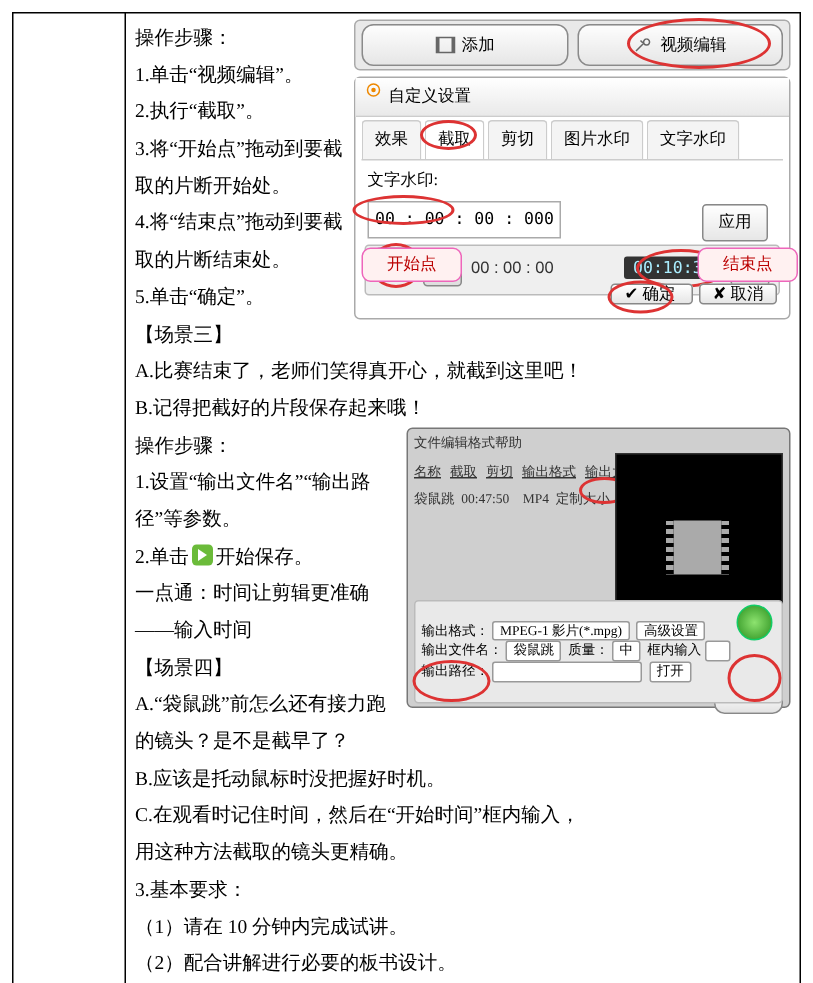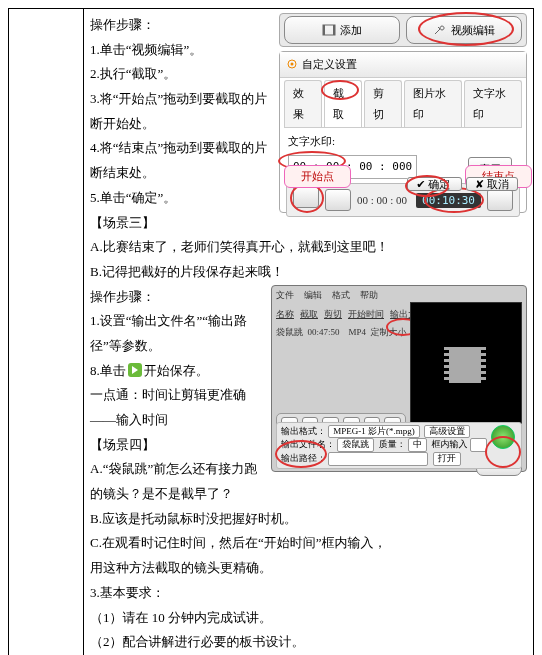--- a/index.html
+++ b/index.html
@@ -23,101 +23,101 @@
   td.label {
     width: 62px;
     text-align: center;
     vertical-align: middle;
   }
   p { margin: 0; }
 
   
   .fig1-wrap {
     float: right;
-    width: 248px;
+    width: 291px;
     margin: 0 0 4px 6px;
   }
   .fig1-btnrow { display:flex; gap:6px; padding:2px 4px;
     background:#e9e9e9; border:1px solid #aaa; border-radius:4px; }
   .vbtn {
     flex:1; background:linear-gradient(#fdfdfd,#e6e6e6);
     border:1px solid #8a8a8a; border-radius:8px;
     display:flex; align-items:center; justify-content:center;
     gap:4px; font-size:11px; height:26px;
   }
   .ellipse { position:absolute; border:2px solid #d33; border-radius:50%; }
   .fig1-dialog {
     margin-top:4px; border:1px solid #aaa; background:#fff;
     border-radius:4px; position:relative; height:160px;
   }
   .dlg-title { background:linear-gradient(#fff,#e9e9e9);
     border-bottom:1px solid #ccc; font-size:11px; padding:2px 6px;
-    display:flex; align-items:center; gap:4px; }
+    display:flex; gap:4px; }
   .tabs { display:flex; gap:2px; padding:2px 4px 0; font-size:11px; }
   .tab { padding:2px 8px; background:#f4f4f4; border:1px solid #ccc;
     border-bottom:none; border-radius:3px 3px 0 0; }
   .tab.active { background:#fff; }
   .tabrule { border-top:1px solid #ccc; margin:0 4px; }
   .field { font-size:11px; padding:3px 8px 0; }
   .timebox { display:inline-block; border:1px solid #aaa;
     padding:1px 4px; font-family:monospace; font-size:11px; }
   .apply { float:right; font-size:11px; border:1px solid #888;
     background:linear-gradient(#fff,#e6e6e6); border-radius:3px;
     padding:1px 10px; margin:2px 6px 0 0; }
   .ctrlbar { margin:4px 6px 0; background:#efefef; border:1px solid #bbb;
     border-radius:3px; height:32px; display:flex; align-items:center;
     gap:6px; padding:0 6px; font-size:11px; position:relative; }
   .ctrlbtn { width:24px; height:20px; background:linear-gradient(#fff,#ddd);
     border:1px solid #888; border-radius:3px; }
-  .timeSmall { font-family:Liberation Serif, serif; color:#333; }
+  .timeSmall { font-family:Liberation Sans, sans-serif; color:#333; }
   .timeread { background:#333; color:#aef; font-family:monospace;
     padding:1px 6px; border-radius:2px; margin-left:auto; }
   .annot { position:absolute; font-size:11px; color:#b00;
     background:#fff1f1; border:1px solid #e6b; border-radius:6px;
     padding:0 16px; }
-  .dlgbtns { position:absolute; bottom:15px; right:8px;margin-top:48px; }
+  .dlgbtns { position:absolute; bottom:4px; right:8px;margin-top:48px; }
   .dbtn { font-size:11px; border:1px solid #888;
     background:linear-gradient(#fff,#e6e6e6); border-radius:3px;
     padding:0 8px; margin-left:4px; }
 
   
   .playicon { display:inline-block; width:14px; height:14px;
     background:#6bbb3a; border-radius:3px; position:relative;
     vertical-align:-2px; margin:0 2px; }
   .playicon::after { content:""; position:absolute; left:4px; top:3px;
     border-left:6px solid #fff; border-top:4px solid transparent;
     border-bottom:4px solid transparent; }
 
   
   .fig2 {
     float:right; width:254px; height:185px; margin:0 0 4px 6px;
     background:#cfcfcf; border:1px solid #777; border-radius:4px;
     position:relative; font-size:9px;
   }
-  .fig2 .menubar { display:flex; gap:10px; padding:1px 4px; color:#333; }
+  .fig2 .menubar { display:flex; padding:1px 4px; color:#333; }
   .fig2 .cols { display:flex; gap:6px; padding:1px 4px; color:#333; }
   .fig2 .colh { text-decoration:underline; }
   .fig2 .row2 { padding:0 4px; color:#333; }
   .preview { position:absolute; right:4px; top:16px; width:110px;
     height:120px; background:#000; border:1px solid #333; }
   .filmicon { position:absolute; left:38px; top:44px; width:32px;
     height:36px; background:#aaa; }
   .filmicon::before,.filmicon::after { content:""; position:absolute;
     top:0; bottom:0; width:5px;
     background:repeating-linear-gradient(#aaa 0 3px,#000 3px 6px); }
   .filmicon::before{ left:-5px;} .filmicon::after{ right:-5px;}
   .pctrl { position:absolute; left:4px; bottom:30px; right:120px;
     height:26px; background:#e0e0e0; border:1px solid #999;
     border-radius:5px; display:flex; align-items:center; gap:4px;
     padding:0 4px; }
   .pbtn { width:20px; height:18px; background:linear-gradient(#fff,#ddd);
     border:1px solid #888; border-radius:3px; }
   .params { position:absolute; left:4px; right:4px; bottom:2px;
     background:#e9e9e9; border:1px solid #bbb; border-radius:3px;
-    padding:2px 4px; font-size:9px; line-height:1.3; }
+    padding:13px 4px; font-size:9px; line-height:1.3; }
   .sel { display:inline-block; border:1px solid #999; background:#fff;
     padding:0 4px; border-radius:2px; }
   .greenbtn { position:absolute; right:6px; top:2px; width:22px;
     height:22px; background:radial-gradient(#8de36f,#2a8f1e);
     border-radius:50%; border:1px solid #1c6; }
   .rightbtns { position:absolute; right:4px; top:138px; display:flex;
     flex-direction:column; gap:2px; }
   .rbtn { width:44px; height:14px; background:linear-gradient(#fff,#e2e2e2);
     border:1px solid #888; border-radius:7px; }
 
@@ -228,21 +228,21 @@
     <div class="menubar">
       <span>文件</span>
       <span>编辑</span>
       <span>格式</span>
       <span>帮助</span>
     </div>
     <div class="cols">
       <span class="colh">名称</span>
       <span class="colh">截取</span>
       <span class="colh">剪切</span>
-      <span class="colh">开始时间</span>
+      <span class="colh">输出格式</span>
       <span class="colh rel">
         <span>输出大小</span>
         <span class="ellipse f2-ell-a" style="left:-4px;"></span>
       </span>
     </div>
     <div class="row2">
       <span>袋鼠跳</span>&nbsp;
       <span>00:47:50</span>&nbsp;&nbsp;&nbsp;
       <span>MP4</span>&nbsp;
       <span>定制大小</span>
@@ -278,21 +278,21 @@
       <span class="sel" style="min-width:90px;">&nbsp;</span>
       &nbsp;<span class="sel">打开</span>
       <span class="ellipse f2-ell-b"></span>
       <span class="ellipse f2-ell-c"></span>
     </div>
   </div>
 
   <p>操作步骤：</p>
   <p>1.设置“输出文件名”“输出路径”等参数。</p>
   <p>
-    <span>8.单击</span><span class="playicon"></span><span>开始保存。</span>
+    <span>2.单击</span><span class="playicon"></span><span>开始保存。</span>
   </p>
   <p>一点通：时间让剪辑更准确——输入时间</p>
   <p>【场景四】</p>
   <p>A.“袋鼠跳”前怎么还有接力跑的镜头？是不是截早了？</p>
   <p>B.应该是托动鼠标时没把握好时机。</p>
   <p>C.在观看时记住时间，然后在“开始时间”框内输入，</p>
   <p>用这种方法截取的镜头更精确。</p>
   <p>3.基本要求：</p>
   <p>（1）请在 10 分钟内完成试讲。</p>
   <p>（2）配合讲解进行必要的板书设计。</p>

